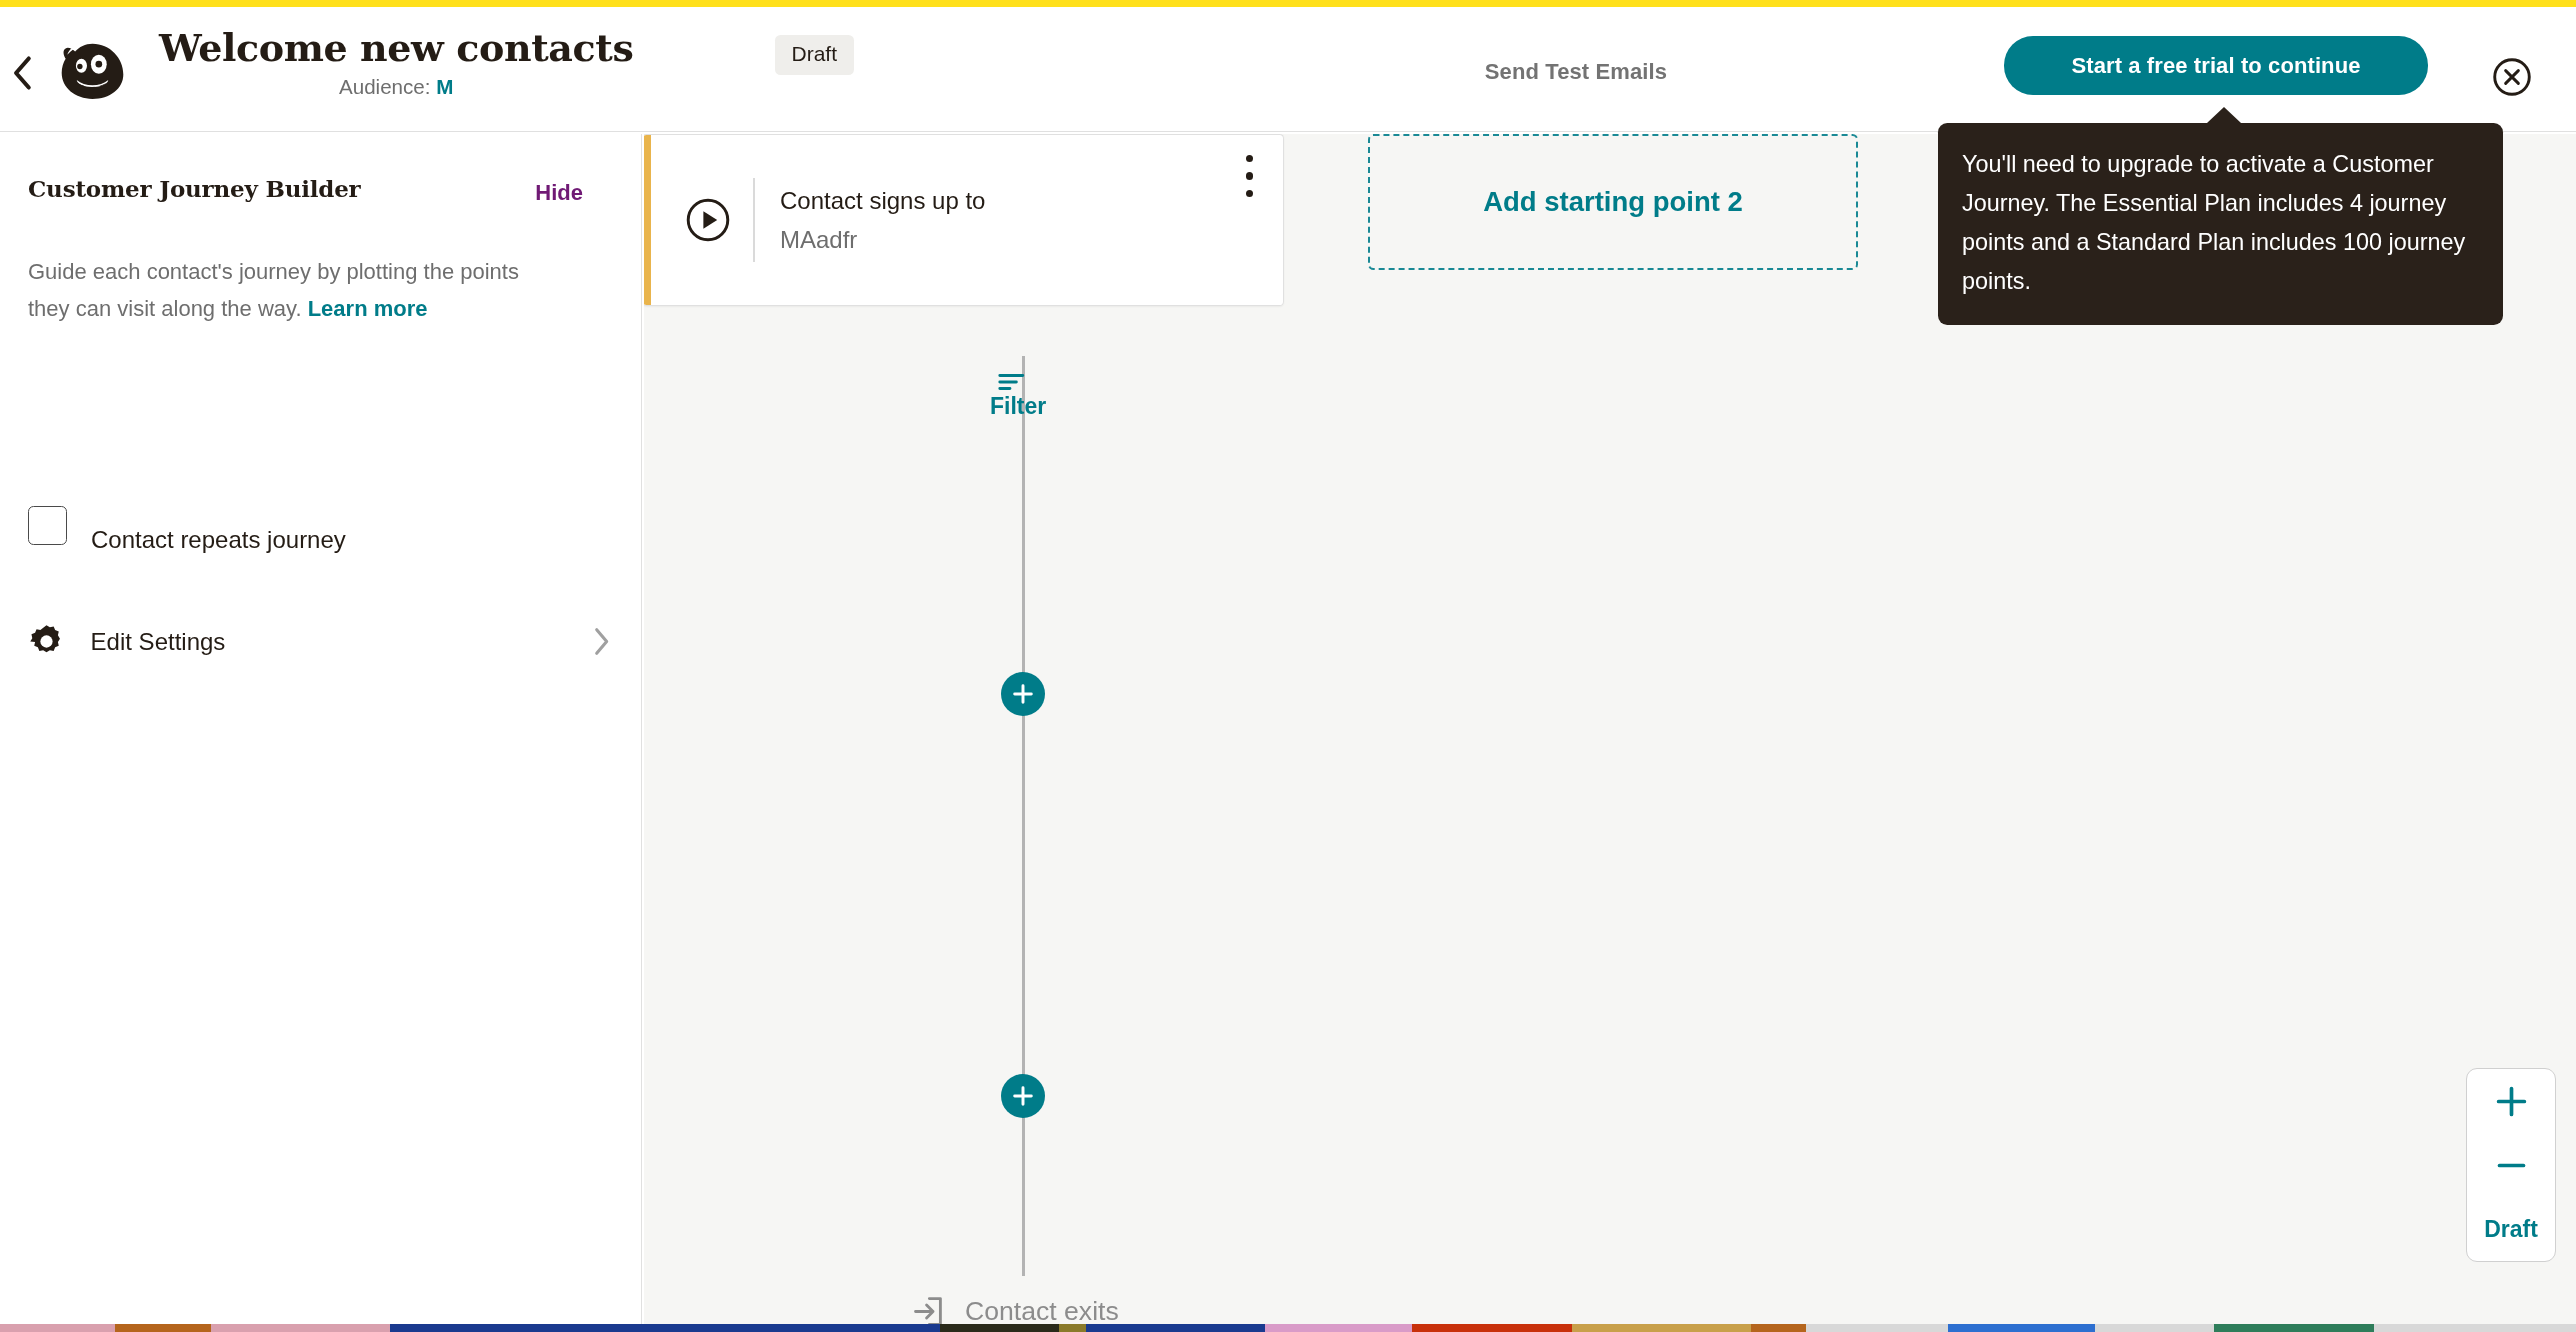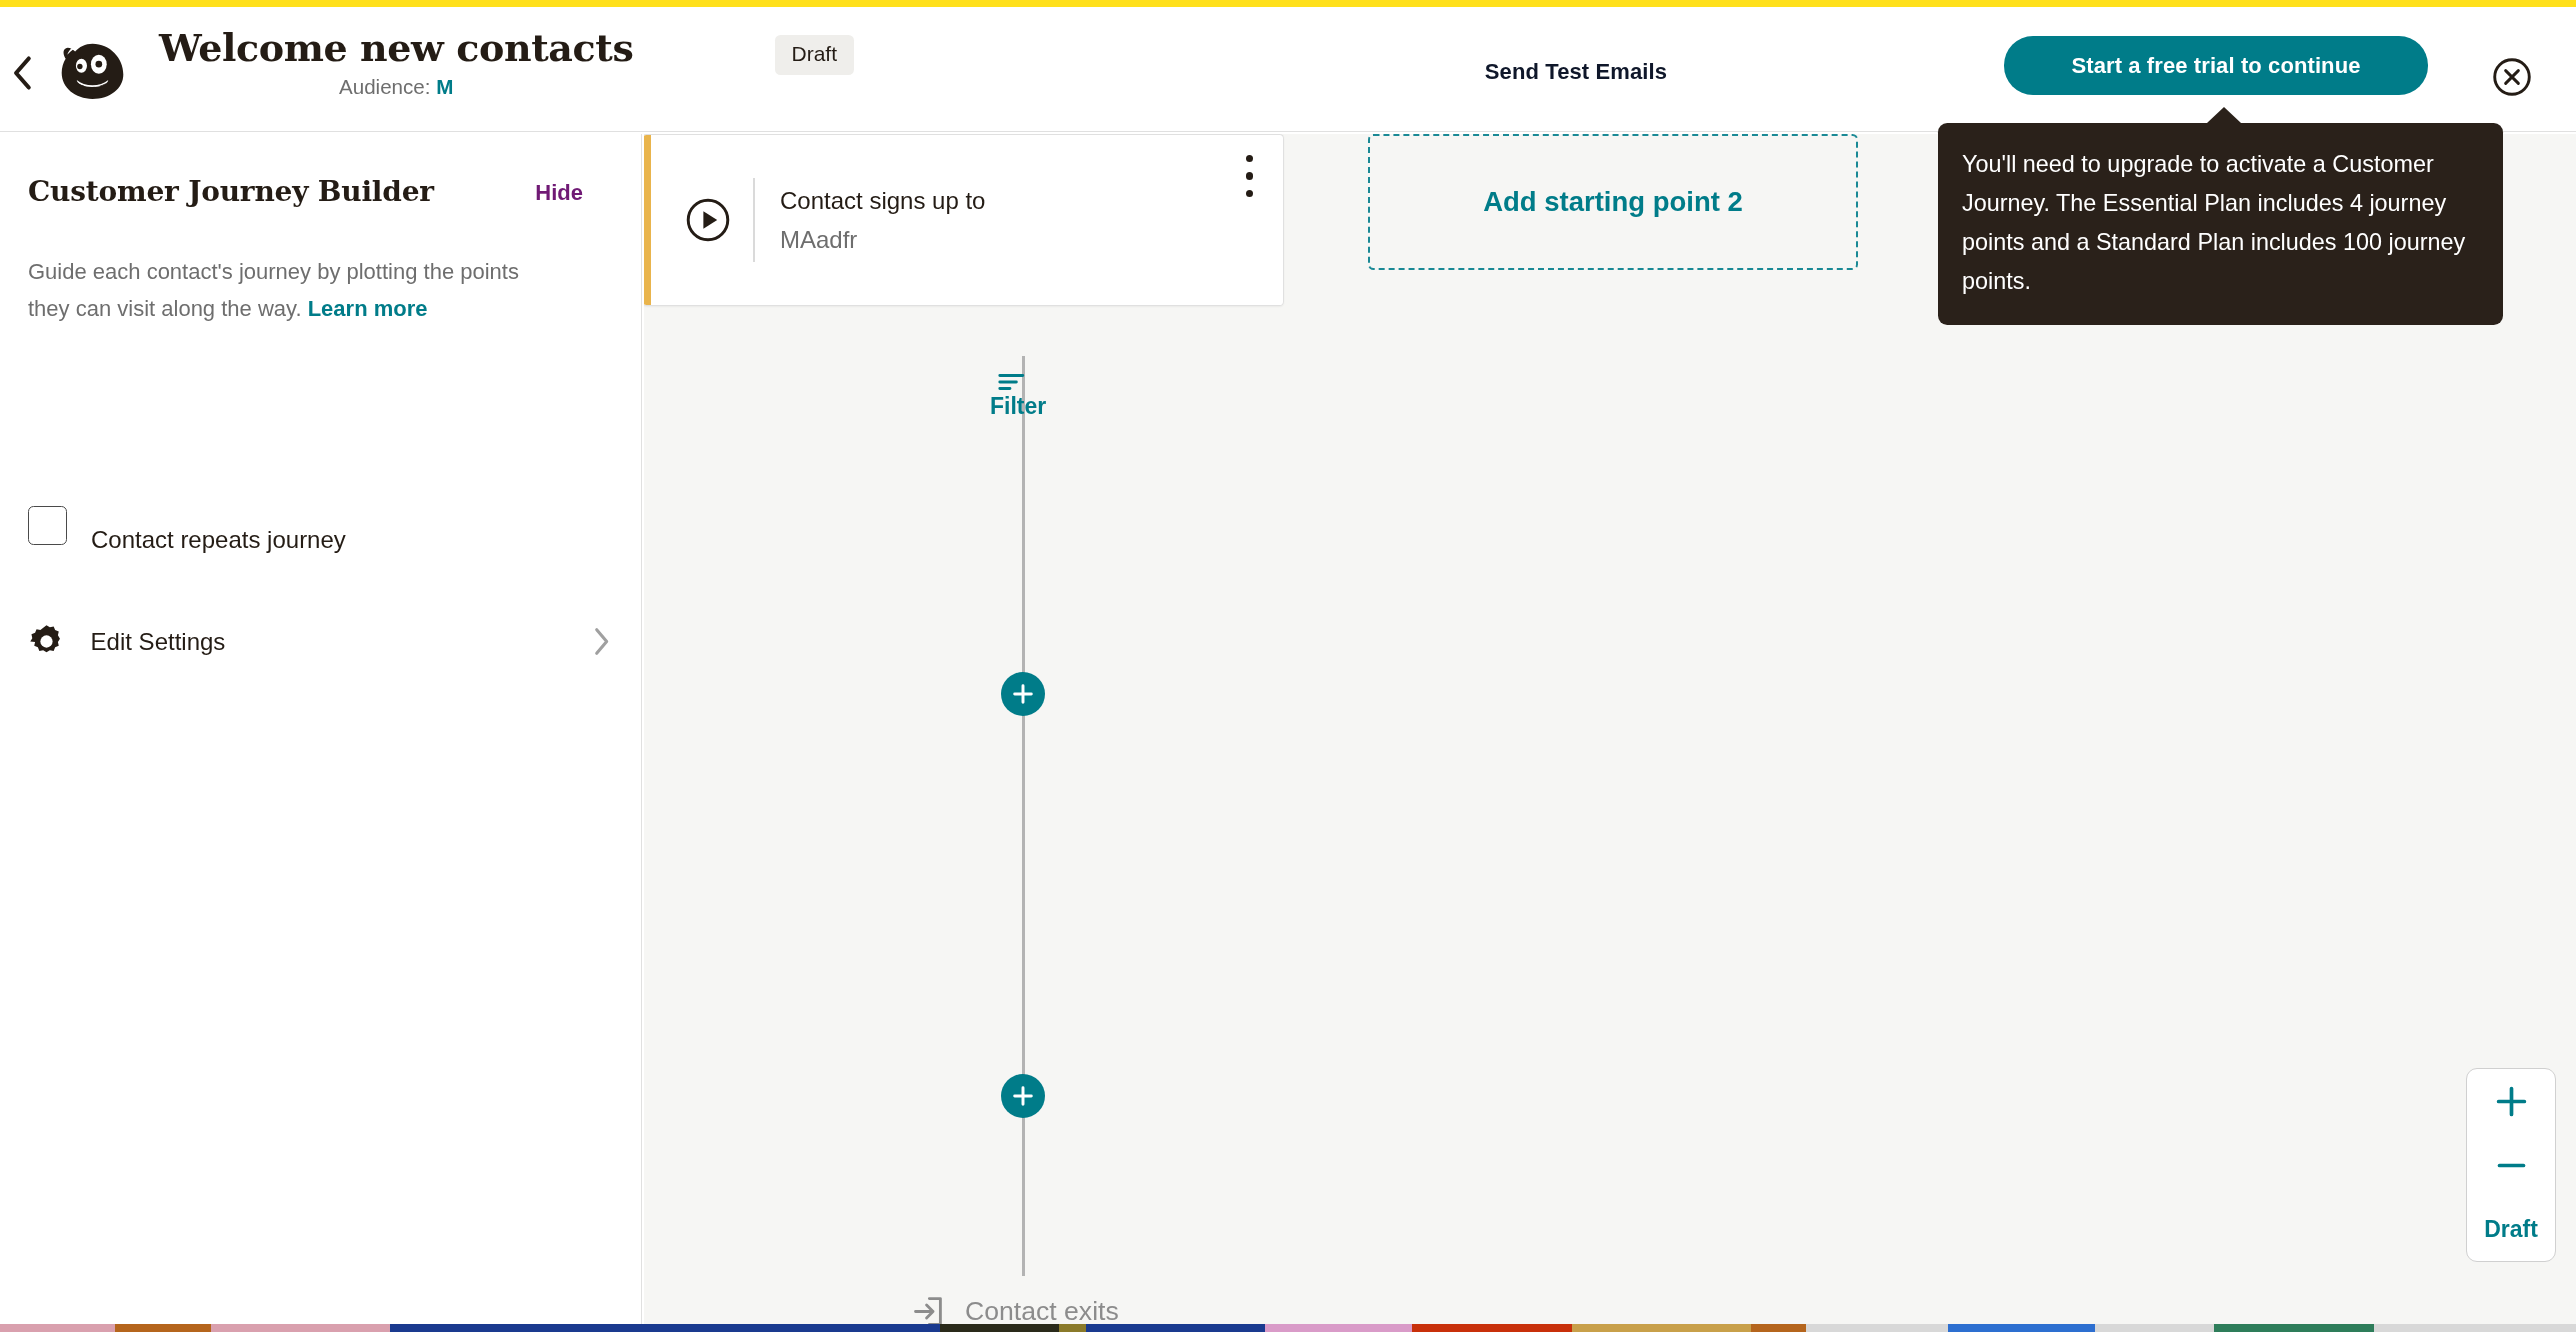--- a/index.html
+++ b/index.html
@@ -86,21 +86,21 @@
     font-size: 21px;
     color: #241C15;
     line-height: 26px;
   }
 
   .send-test-link {
     position: absolute;
     right: 909px; top: 52px;
     font-size: 22px;
     font-weight: 700;
-    color: #0f172a;
+    color: #737373;
     cursor: pointer;
     white-space: nowrap;
     letter-spacing: 0.1px;
   }
 
   .trial-button {
     position: absolute;
     left: 2004px; top: 29px;
     width: 424px; height: 59px;
     border: none;
@@ -160,21 +160,21 @@
     border-right: 1.8px solid #E0E0E0;
     box-sizing: border-box;
   }
   .sidebar-header {
     position: absolute;
     left: 28px; top: 41px;
     width: 587px;
   }
   .sidebar-title {
     font-family: "DejaVu Serif", "Liberation Serif", serif;
-    font-size: 28px;
+    font-size: 23px;
     font-weight: 700;
     color: #241C15;
     margin: 0;
     display: inline-block;
     letter-spacing: -0.2px;
   }
   .hide-link {
     position: absolute;
     right: 32px; top: 4.6px;
     font-size: 22px;

